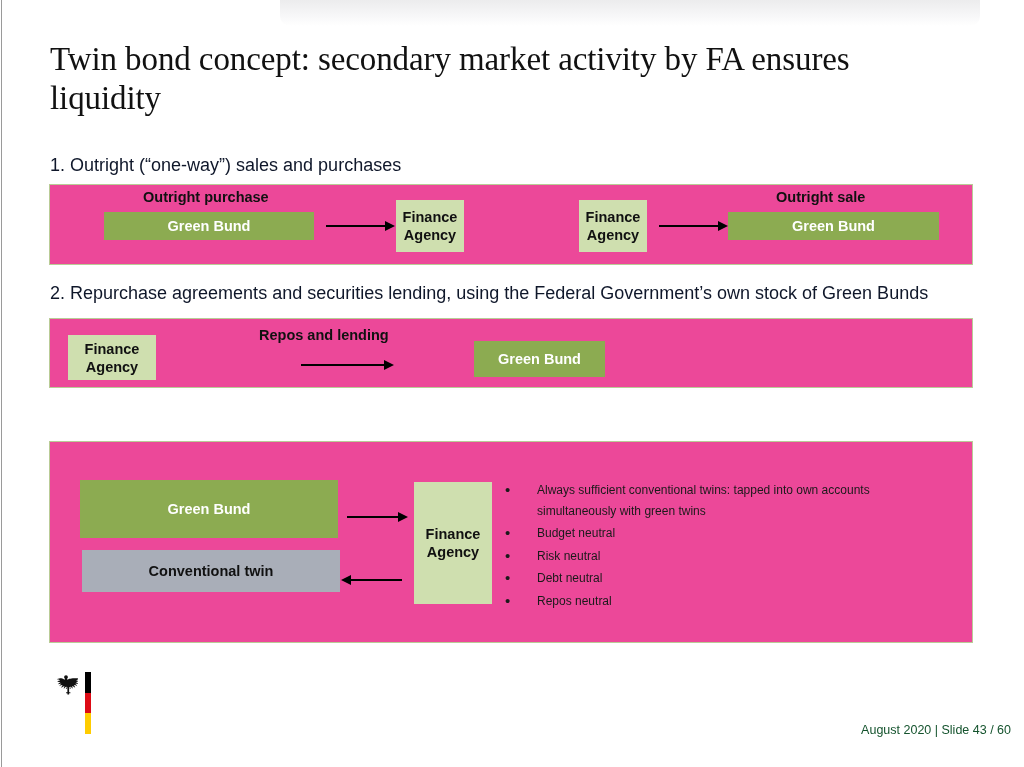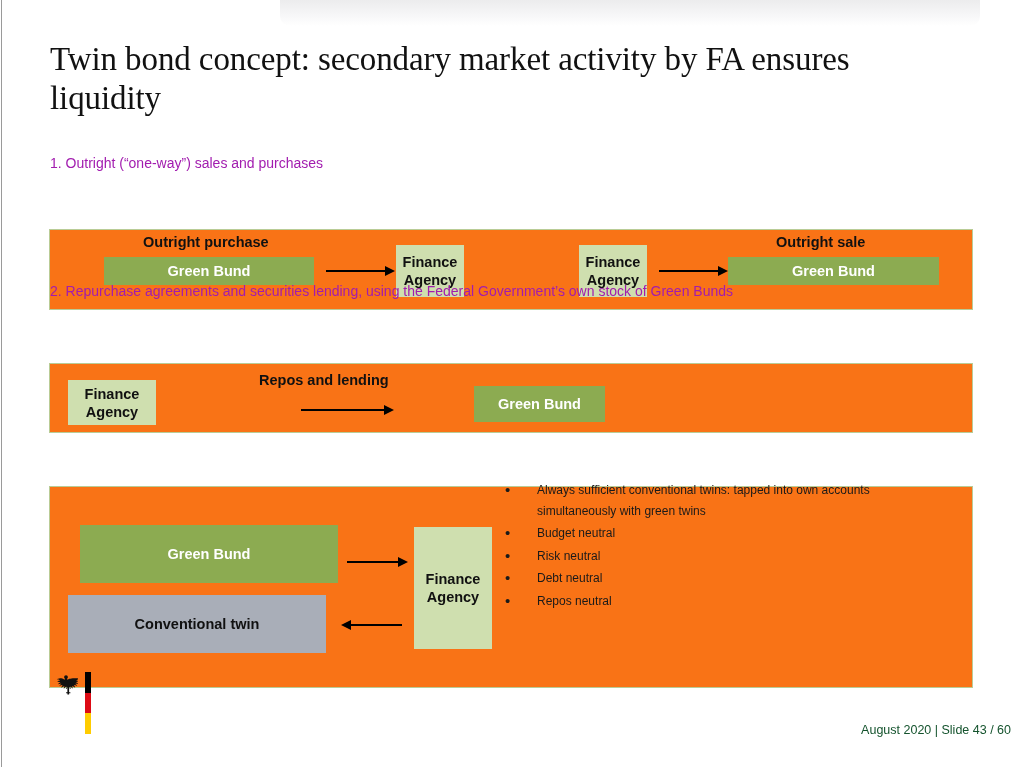--- a/index.html
+++ b/index.html
@@ -40,32 +40,31 @@
     font-family: "Liberation Serif", serif;
     font-size: 33px;
     line-height: 39px;
     color: #111111;
     letter-spacing: -0.1px;
   }
 
   
   .sec-head {
     position: absolute;
-    font-size: 14px;
-    color: #a21caf;
+    font-size: 18px;
+    color: #0f172a;
     white-space: nowrap;
   }
 
   
   .panel {
     position: absolute;
-    background: #f97316;
+    background: #ec4899;
     border: 1px solid #b9cc96;
     box-sizing: border-box;
-    margin-top: 45px;
   }
 
   
   .box {
     position: absolute;
     box-sizing: border-box;
     display: flex;
     align-items: center;
     justify-content: center;
     font-weight: bold;
@@ -211,21 +210,21 @@
     <div class="arrow right" style="left:251px; top:45px; width:84px;"></div>
 
     <div class="box green" style="left:424px; top:22px; width:131px; height:36px;">Green Bund</div>
   </div>
 
 
   <div class="panel" style="left:49px; top:441px; width:924px; height:202px;">
 
     <div class="box green" style="left:30px; top:38px; width:258px; height:58px;">Green Bund</div>
 
-    <div class="box grey" style="left:18px; top:108px; width:258px; height:58px;text-align:right;">Conventional twin</div>
+    <div class="box grey" style="left:32px; top:108px; width:258px; height:42px;text-align:right;">Conventional twin</div>
 
     <div class="arrow right" style="left:297px; top:74px; width:52px;"></div>
 
     <div class="arrow left" style="left:300px; top:137px; width:52px;"></div>
 
     <div class="box lgreen" style="left:364px; top:40px; width:78px; height:122px;">Finance Agency</div>
   </div>
 
   <div class="bullets">
     <div class="bullet-row">

